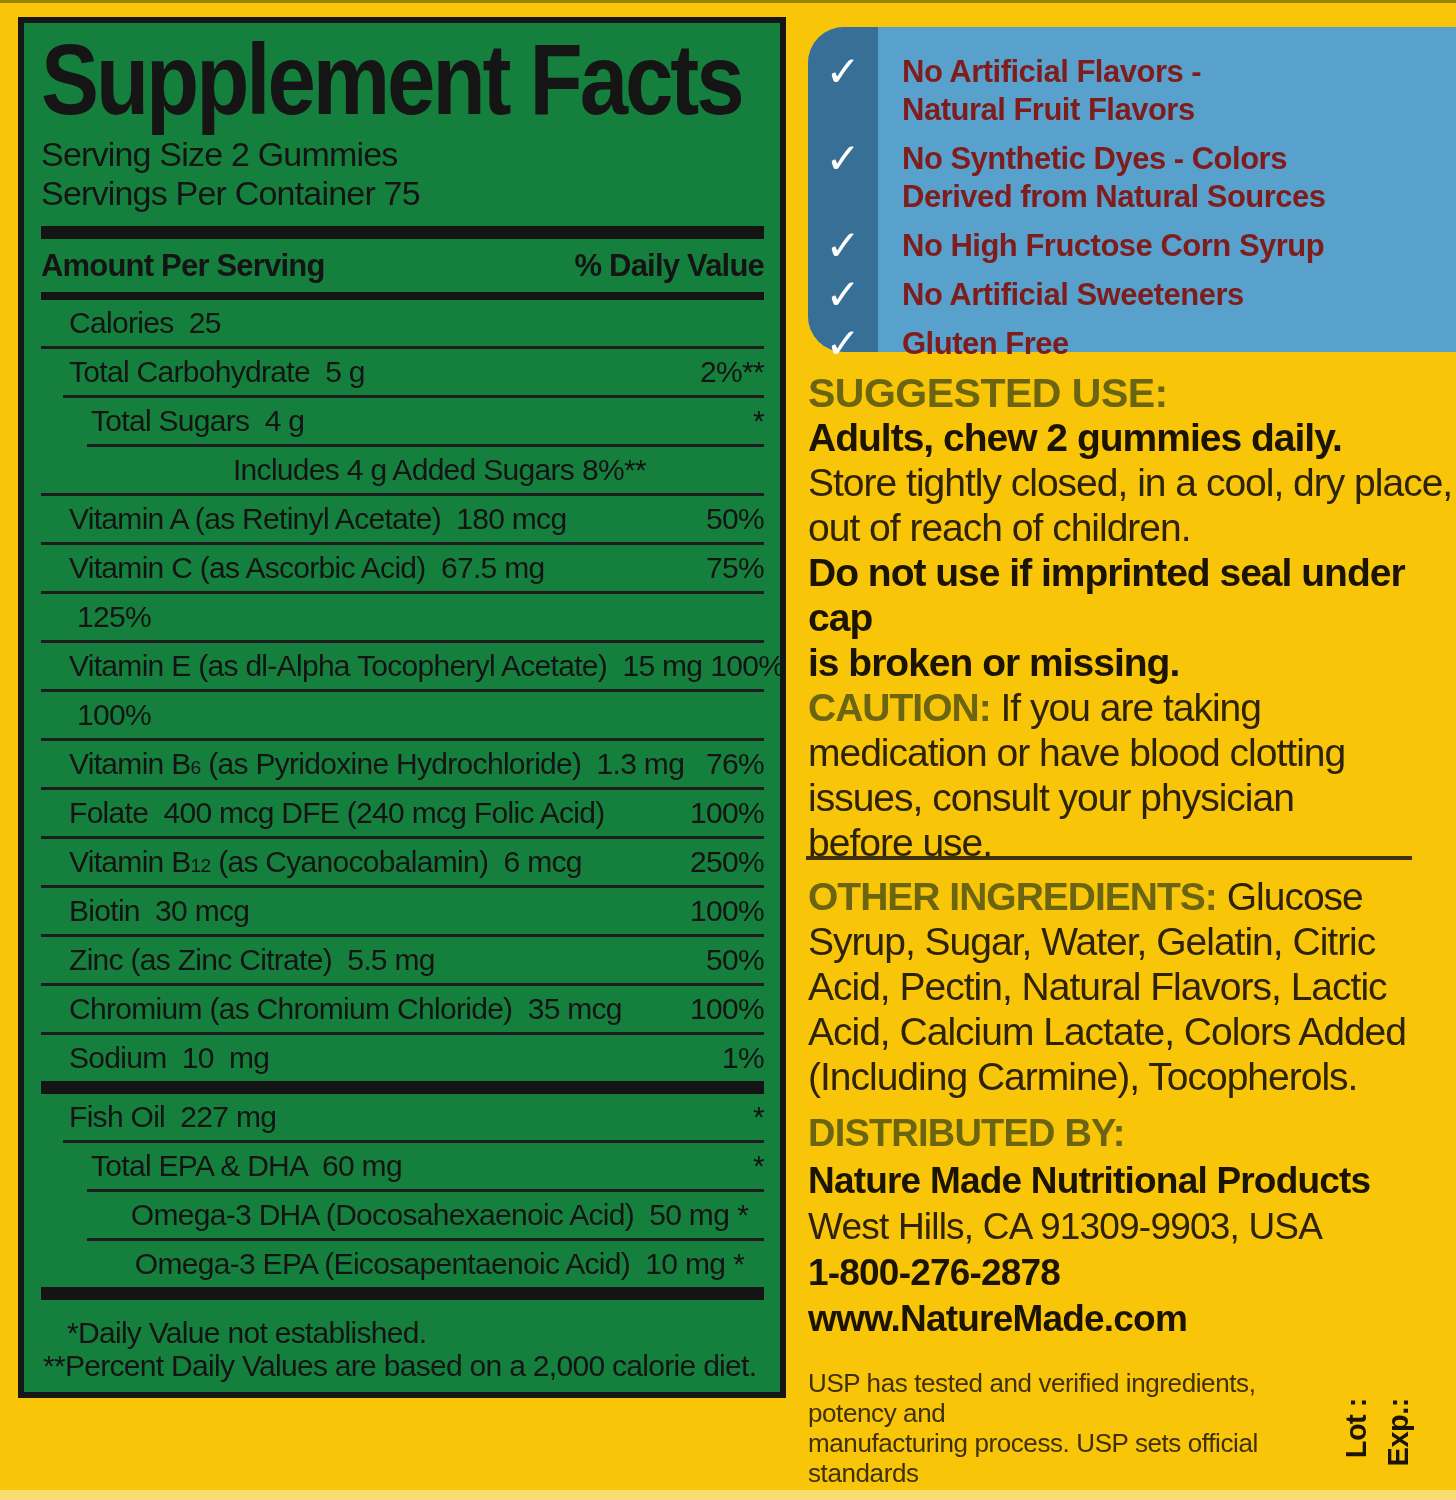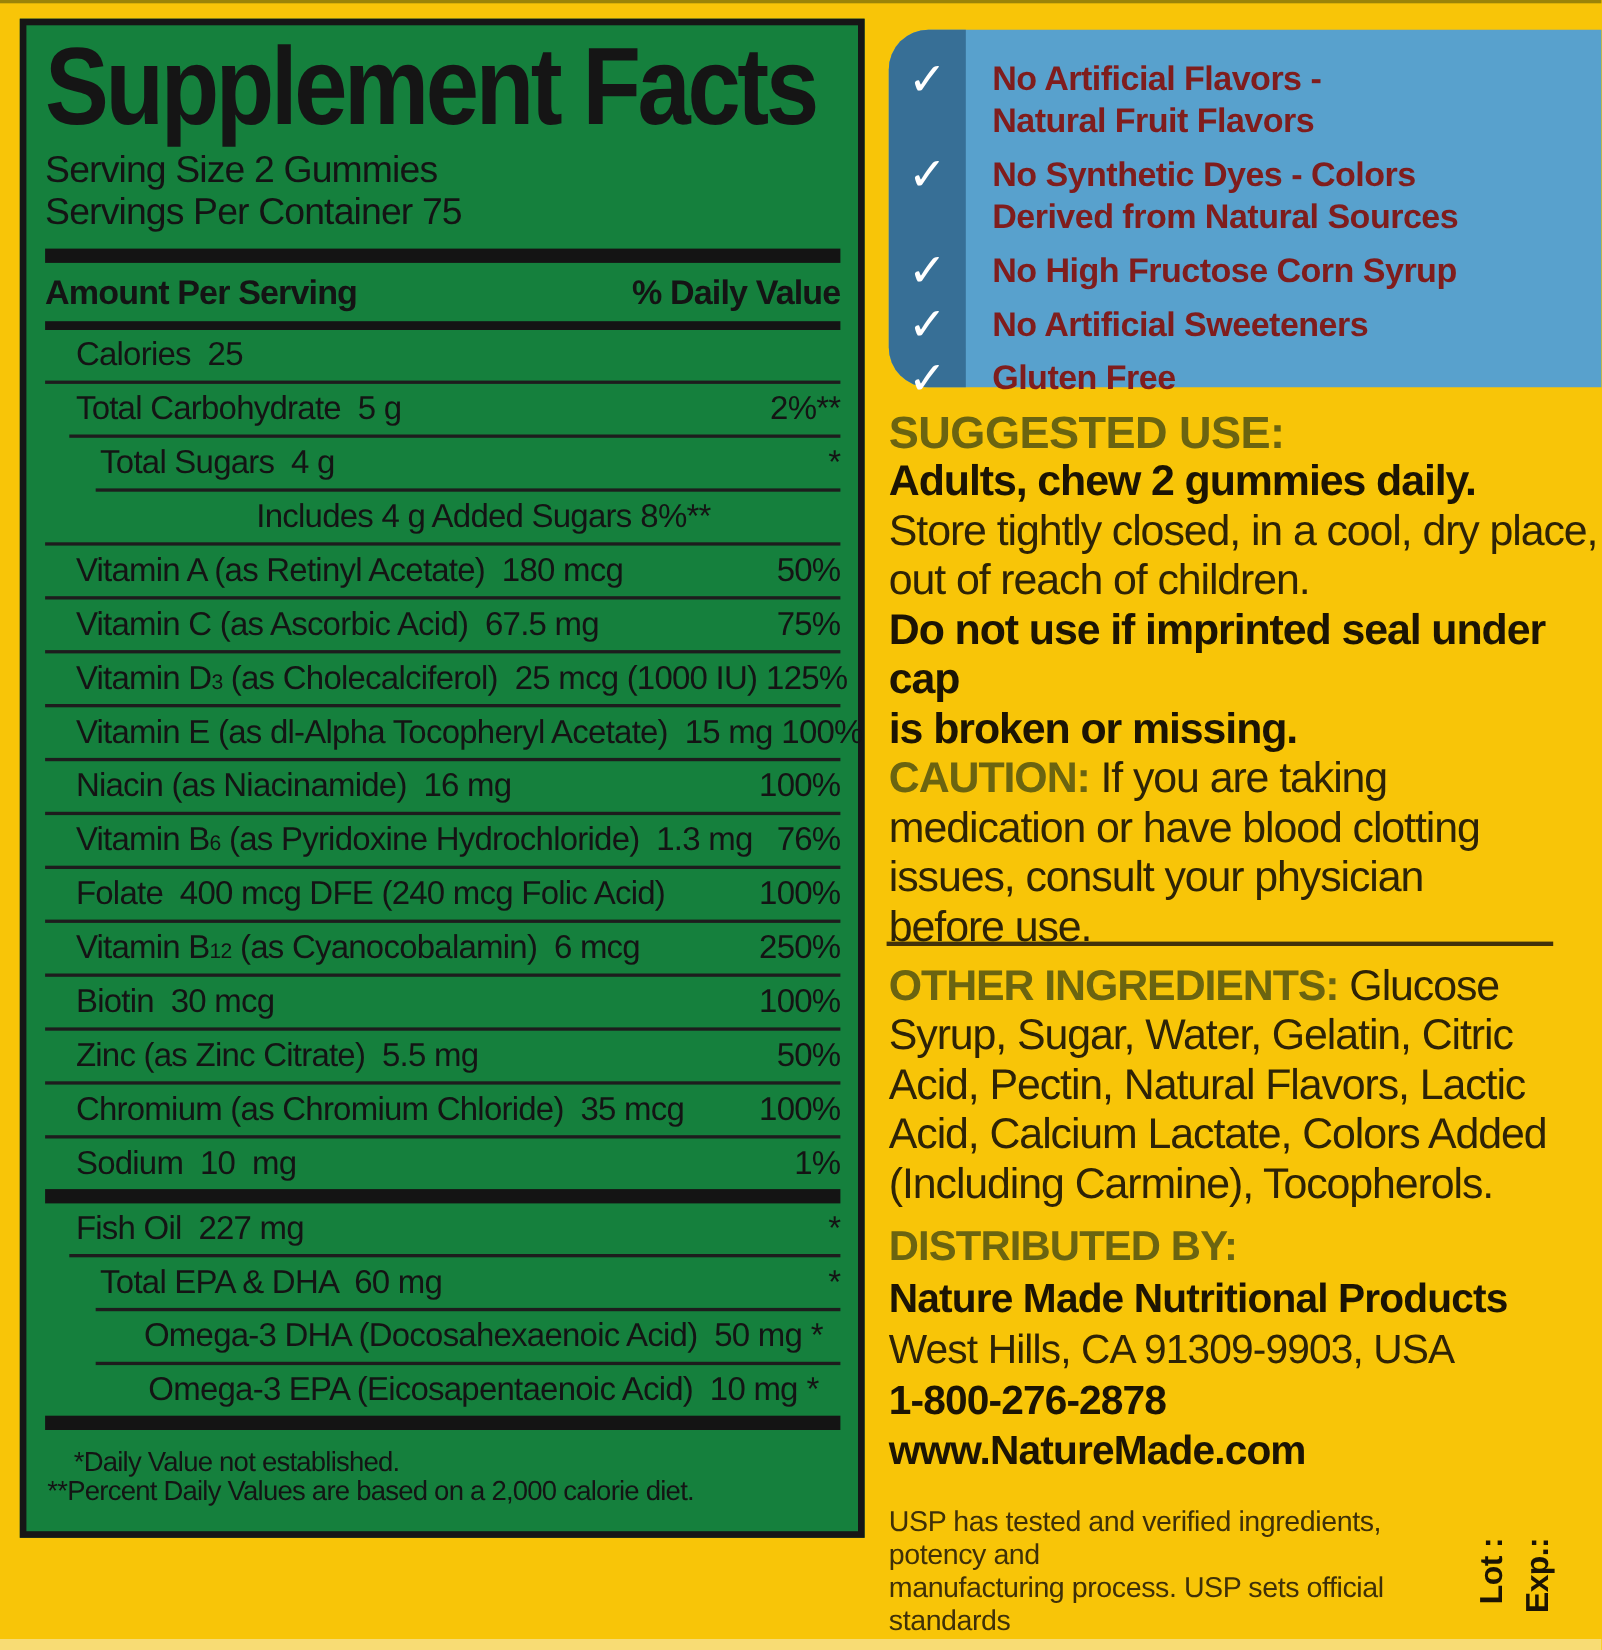--- a/index.html
+++ b/index.html
@@ -32,21 +32,21 @@
   .row{display:flex;justify-content:space-between;align-items:center;
        min-height:46px;font-size:30px;letter-spacing:-.7px;margin-left:28px;}
   .row .n{white-space:pre;}
   .row .v{padding-left:8px;}
   .row.ind1{padding-left:22px;}
   .row.ind2{padding-left:46px;justify-content:center;}
   sub{font-size:64%;vertical-align:baseline;}
   .sep{height:3px;background:#1d1d1d;}
   .sep.s1{margin-left:22px;}
   .sep.s2{margin-left:46px;}
-  .footnotes{margin-top:16px;font-size:25px;letter-spacing:-.7px;line-height:1.1;}
+  .footnotes{margin-top:16px;font-size:30px;letter-spacing:-.7px;line-height:1.1;}
   .fn1{padding-left:26px;}
   .fn2{padding-left:2px;}
 
   
   .claims{
     position:absolute;left:808px;top:27px;width:648px;height:325px;
     background:#58A1CD;border-radius:36px 0 0 36px;box-sizing:border-box;
     padding-top:26px;
   }
   .claims .strip{
@@ -121,31 +121,29 @@
         <span class="n">Vitamin A (as Retinyl Acetate)  180 mcg</span>
         <span class="v">50%</span>
       </div>
       <div class="sep "></div>
       <div class="row ind0">
         <span class="n">Vitamin C (as Ascorbic Acid)  67.5 mg</span>
         <span class="v">75%</span>
       </div>
       <div class="sep "></div>
       <div class="row ind0">
-        <span class="n">Vitamin D<sub>3</sub> (as Cholecalciferol)  25 mcg (1000 IU)</span>
         <span class="v">125%</span>
       </div>
       <div class="sep "></div>
       <div class="row ind0">
         <span class="n">Vitamin E (as dl-Alpha Tocopheryl Acetate)  15 mg</span>
         <span class="v">100%</span>
       </div>
       <div class="sep "></div>
       <div class="row ind0">
-        <span class="n">Niacin (as Niacinamide)  16 mg</span>
         <span class="v">100%</span>
       </div>
       <div class="sep "></div>
       <div class="row ind0">
         <span class="n">Vitamin B<sub>6</sub> (as Pyridoxine Hydrochloride)  1.3 mg</span>
         <span class="v">76%</span>
       </div>
       <div class="sep "></div>
       <div class="row ind0">
         <span class="n">Folate  400 mcg DFE (240 mcg Folic Acid)</span>

